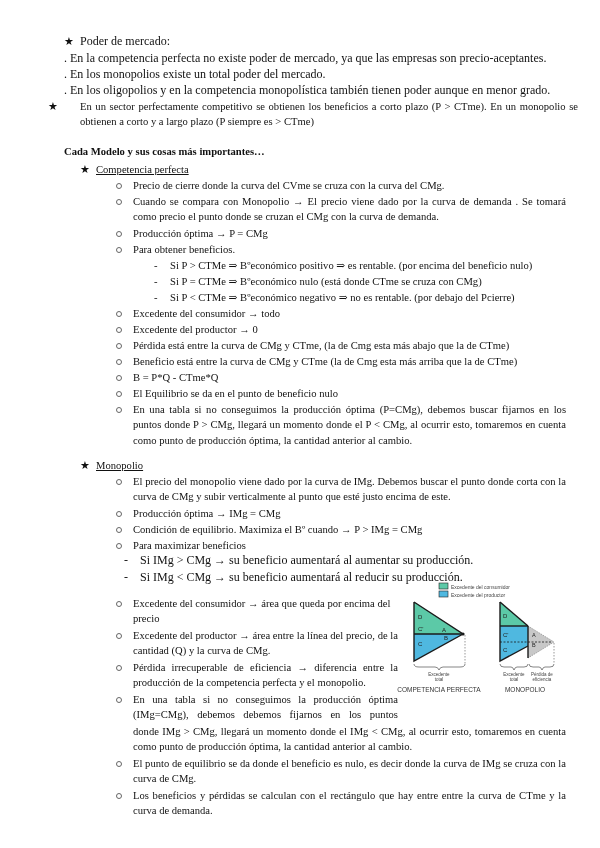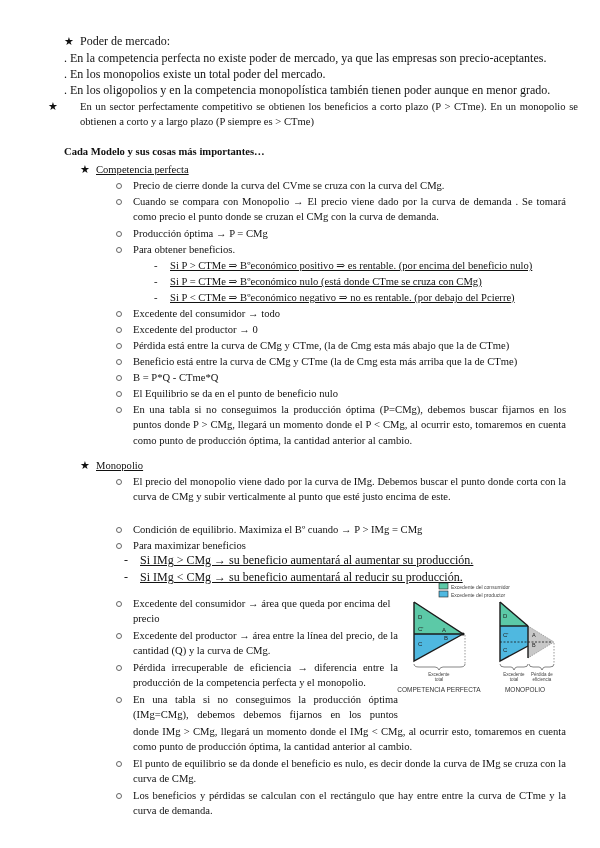--- a/index.html
+++ b/index.html
@@ -13,21 +13,21 @@
   .page { position: absolute; left: 12px; top: 0; width: 600px; height: 848px; }
   .abs { position: absolute; }
   .star { display: inline-block; width: 16px; font-size: 11px; }
   .ring {
     position: absolute; width: 4px; height: 4px; border: 1px solid #666;
     border-radius: 50%; left: 0; top: 5px;
   }
   .li2 { position: absolute; left: 104px; width: 450px; }
   .li2 .txt { margin-left: 17px; display: block; }
   .li2 .ring { left: 0; }
-  .dash { position: absolute; text-decoration: underline; }
+  .dash { position: absolute; }
   .dash .d { display: inline-block; width: 16px; }
   .just { text-align: justify; }
   .u { text-decoration: underline; }
   .big { font-size: 12px; }
   .bold { font-weight: bold; }
   svg text { font-family: "Liberation Sans", "DejaVu Sans", sans-serif; }
 </style>
 </head>
 <body>
 
@@ -99,20 +99,24 @@
       <span class="txt">En una tabla si no conseguimos la producción óptima (P=CMg), debemos buscar fijarnos en los puntos donde P &gt; CMg, llegará un momento donde el P &lt; CMg, al ocurrir esto, tomaremos en cuenta como punto de producción óptima, la cantidad anterior al cambio.</span>
     </div>
 
   <div class="abs" style="left:68px; top:458px;">
     <span class="star">★</span><span class="u">Monopolio</span>
   </div>
 
   <div class="li2 just" style="top:474px;">
       <span class="ring"></span>
       <span class="txt">El precio del monopolio viene dado por la curva de IMg. Debemos buscar el punto donde corta con la curva de CMg y subir verticalmente al punto que esté justo encima de este.</span>
+    </div>
+  <div class="li2" style="top:506px;">
+      <span class="ring"></span>
+      <span class="txt">Producción óptima → IMg = CMg</span>
     </div>
   <div class="li2" style="top:522px;">
       <span class="ring"></span>
       <span class="txt">Condición de equilibrio. Maximiza el Bº cuando → P &gt; IMg = CMg</span>
     </div>
   <div class="li2" style="top:538px;">
       <span class="ring"></span>
       <span class="txt">Para maximizar beneficios</span>
     </div>
 

